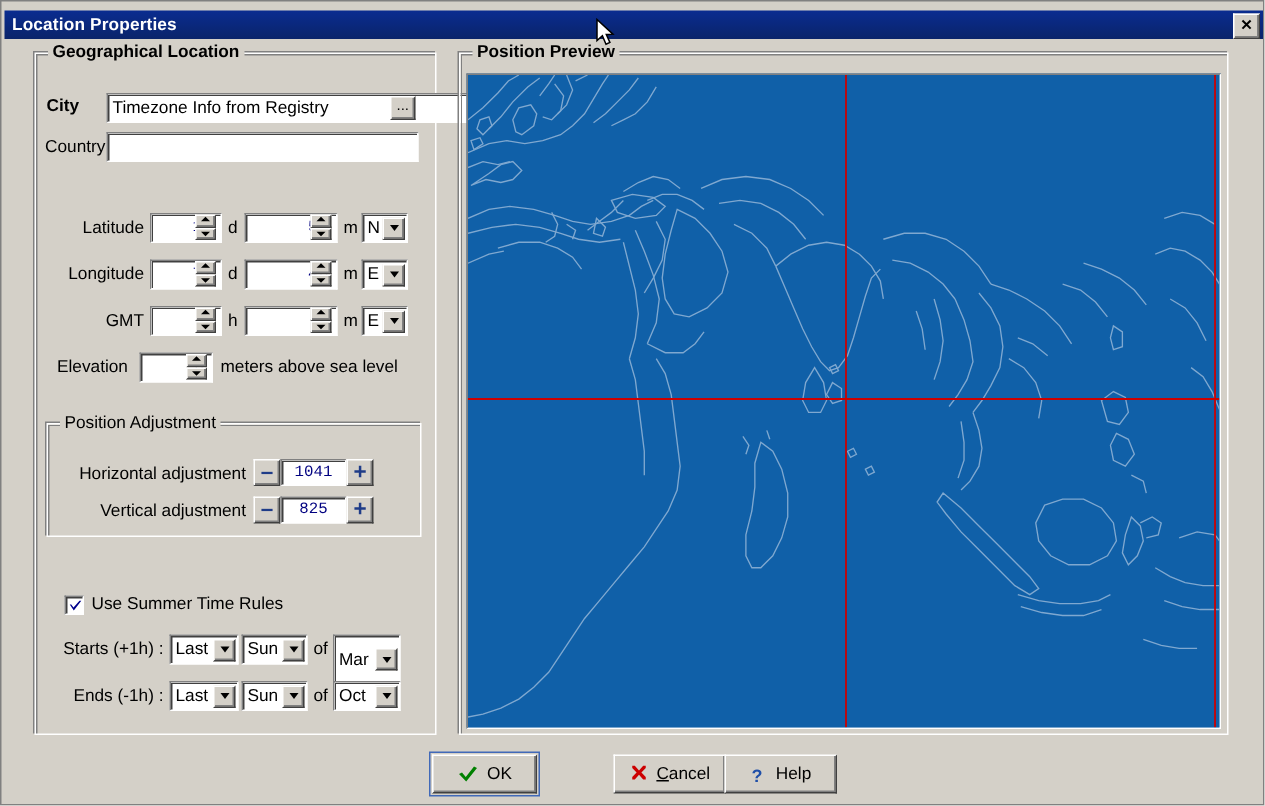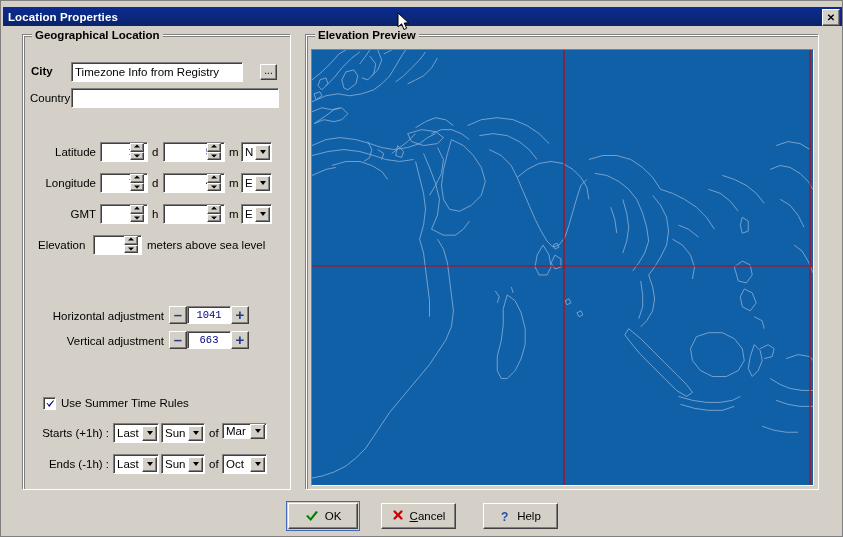--- a/index.html
+++ b/index.html
@@ -264,21 +264,21 @@
   <div id="titlebar">
     <span id="title-text">Location Properties</span>
     <div id="close-button">✕</div>
   </div>
 
   <div class="groupbox" style="left:22px; top:34px; width:268px; height:455px;">
     <span class="gb-title bold">Geographical Location</span>
   </div>
 
   <span class="lbl bold" style="left:30px; top:64px;text-align:center;">City</span>
-  <div class="field" style="left:70px; top:61px; width:172px; height:20px;">
+  <div class="field" style="left:70px; top:61px; width:241px; height:20px;">
     <span class="val">Timezone Info from Registry</span>
   </div>
   <div id="city-browse" class="btn3d" style="left:259px; top:63px;">...</div>
 
   <span class="lbl" style="left:29px; top:91px;">Country</span>
   <div class="field" style="left:70px; top:87px; width:208px; height:20px;">
     <span class="val" placeholder=""></span>
   </div>
 
 
@@ -351,32 +351,35 @@
   <span class="lbl" style="left:37px; top:238px;">Elevation</span>
   <div class="field num" style="left:92px; top:234px; width:49px; height:20px;">
     <span class="val">0</span>
   </div>
   <div class="spin" style="left:123px; top:235px;">
     <div class="up"></div>
     <div class="dn"></div>
   </div>
   <span class="lbl" style="left:146px; top:238px;">meters above sea level</span>
 
+  <div class="groupbox" style="left:30px; top:281px; width:250px; height:76px;">
+    <span class="gb-title">Position Adjustment</span>
+  </div>
 
   <span class="lbl right" style="left:38px; top:309px; width:125px;">Horizontal adjustment</span>
   <div class="pmbtn btn3d" style="left:168px; top:305px;">–</div>
   <div class="field adj" style="left:186px; top:305px; width:44px; height:18px;">
     <span class="val">1041</span>
   </div>
   <div class="pmbtn btn3d" style="left:230px; top:305px;">+</div>
 
   <span class="lbl right" style="left:38px; top:334px; width:125px;">Vertical adjustment</span>
   <div class="pmbtn btn3d" style="left:168px; top:330px;">–</div>
   <div class="field adj" style="left:186px; top:330px; width:44px; height:18px;">
-    <span class="val">663</span>
+    <span class="val">825</span>
   </div>
   <div class="pmbtn btn3d" style="left:230px; top:330px;">+</div>
 
 
   <div class="chk" style="left:42px; top:396px;">
     <svg width="11" height="11" viewBox="0 0 11 11">
       <path d="M1.5 5 L2.5 5 L4 7 L8 2.5 L9.2 2.5 L4.2 9 Z" fill="#00008b"></path>
     </svg>
   </div>
   <span class="lbl" style="left:60px; top:396px;">Use Summer Time Rules</span>
@@ -384,42 +387,42 @@
   <span class="lbl right" style="left:36px; top:426px; width:72px;">Starts (+1h) :</span>
   <div class="combo" style="left:112px; top:422px; width:46px; height:20px;">
     <span class="cval">Last</span>
     <span class="carrow"></span>
   </div>
   <div class="combo" style="left:160px; top:422px; width:44px; height:20px;">
     <span class="cval">Sun</span>
     <span class="carrow"></span>
   </div>
   <span class="lbl" style="left:208px; top:426px;">of</span>
-  <div class="combo" style="left:221px; top:422px; width:45px; height:16px;">
+  <div class="combo" style="left:221px; top:422px; width:45px; height:33px;">
     <span class="cval">Mar</span>
     <span class="carrow"></span>
   </div>
 
   <span class="lbl right" style="left:36px; top:457px; width:72px;">Ends (-1h) :</span>
   <div class="combo" style="left:112px; top:453px; width:46px; height:20px;">
     <span class="cval">Last</span>
     <span class="carrow"></span>
   </div>
   <div class="combo" style="left:160px; top:453px; width:44px; height:20px;">
     <span class="cval">Sun</span>
     <span class="carrow"></span>
   </div>
   <span class="lbl" style="left:208px; top:457px;">of</span>
   <div class="combo" style="left:221px; top:453px; width:45px; height:20px;">
     <span class="cval">Oct</span>
     <span class="carrow"></span>
   </div>
 
   <div class="groupbox" style="left:305px; top:34px; width:513px; height:455px;">
-    <span class="gb-title bold">Elevation Preview</span>
+    <span class="gb-title bold">Position Preview</span>
   </div>
 
   <div id="map-frame">
     <svg id="map-svg" viewBox="0 0 503 437" preserveAspectRatio="none">
       <rect x="0" y="0" width="503" height="437" fill="#1060a8"></rect>
       <g fill="none" stroke="#7fa8d0" stroke-width="0.9">
 
         <path d="M0 30 L10 22 L20 12 L27 4 L34 0"></path>
         <path d="M14 36 L22 28 L30 18 L40 8 L48 2"></path>
         <path d="M36 40 L44 34 L46 26 L42 20 L34 22 L30 30 L32 38 Z"></path>
@@ -529,21 +532,21 @@
     </svg>
   </div>
 
   <div class="dlgbtn btn3d default" style="left:287px; top:502px; width:70px;text-align:center;">
     <svg width="14" height="12" viewBox="0 0 14 12">
       <path d="M1 6 L3 5 L5.5 8 L11 1 L13 2 L5.8 11 Z" fill="#008000"></path>
     </svg>
     <span class="bl">OK</span>
   </div>
 
-  <div class="dlgbtn btn3d" style="left:380px; top:502px; width:75px;">
+  <div class="dlgbtn btn3d" style="left:408px; top:502px; width:75px;">
     <svg width="12" height="12" viewBox="0 0 12 12">
       <path d="M1.5 0.5 L3.2 0.5 L6 3.6 L8.8 0.5 L10.5 0.5 L10.5 2 L7.6 5 L10.5 8 L10.5 9.6 L8.8 9.6 L6 6.5 L3.2 9.6 L1.5 9.6 L1.5 8 L4.4 5 L1.5 2 Z" fill="#cc0000"></path>
     </svg>
     <span class="bl"><u>C</u><span>ancel</span></span>
   </div>
 
   <div class="dlgbtn btn3d" style="left:482px; top:502px; width:75px;">
     <svg width="11" height="13" viewBox="0 0 11 13">
       <text x="1" y="11" font-family="Liberation Sans, sans-serif" font-size="12" font-weight="bold" fill="#1f4fa8">?</text>
     </svg>

